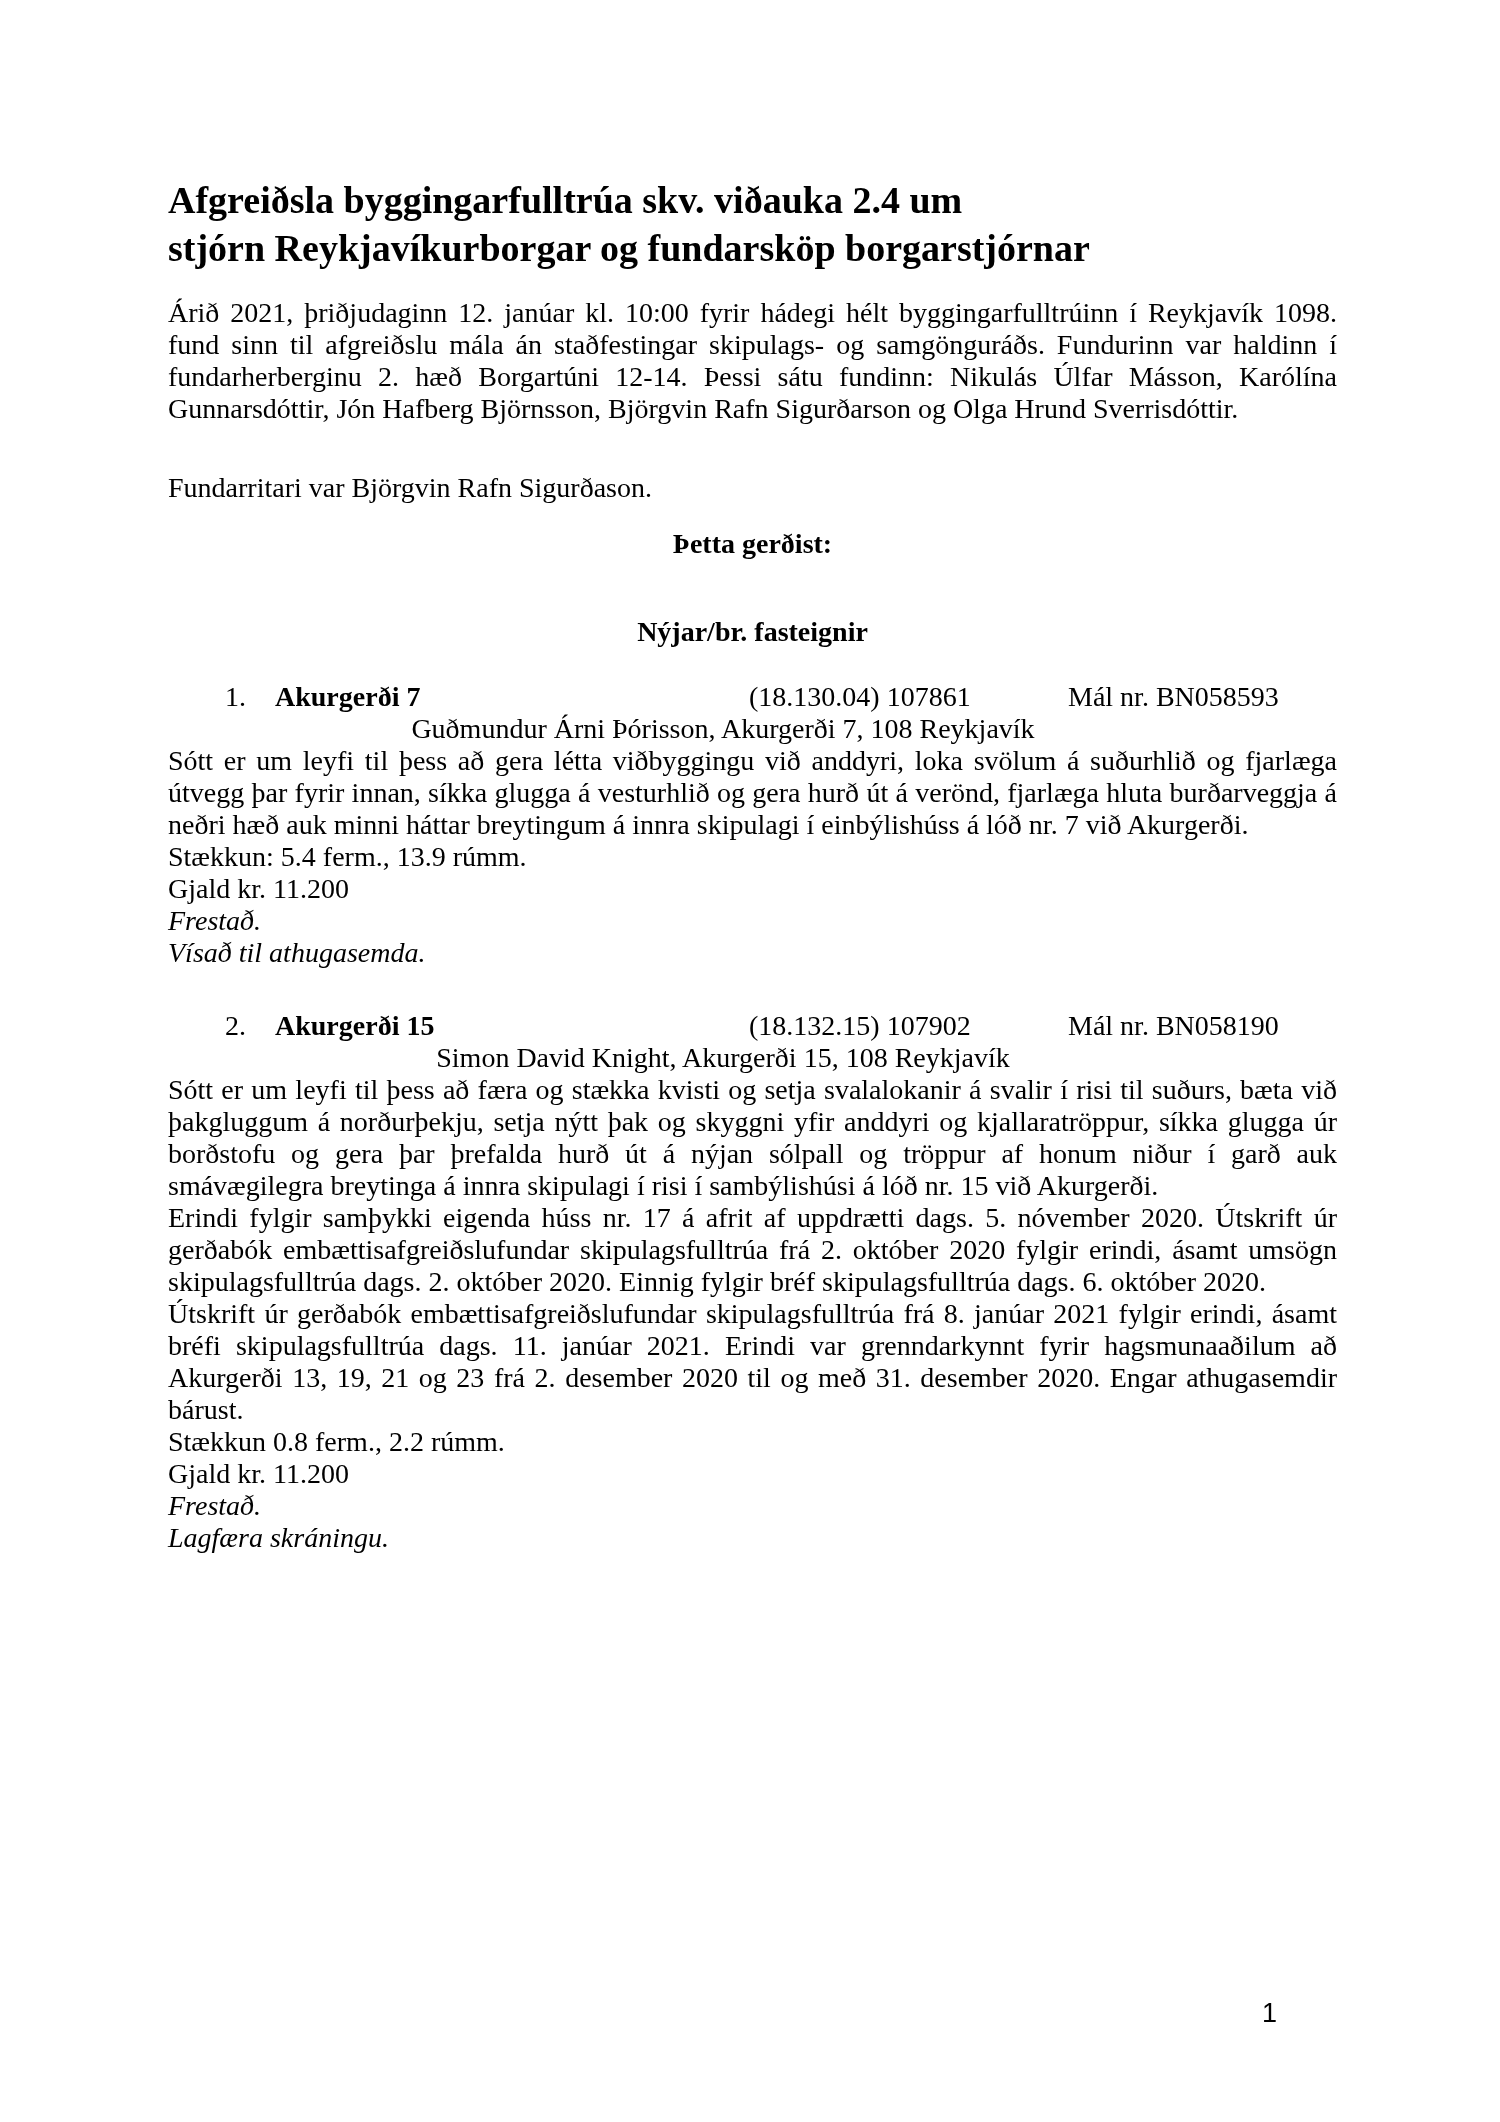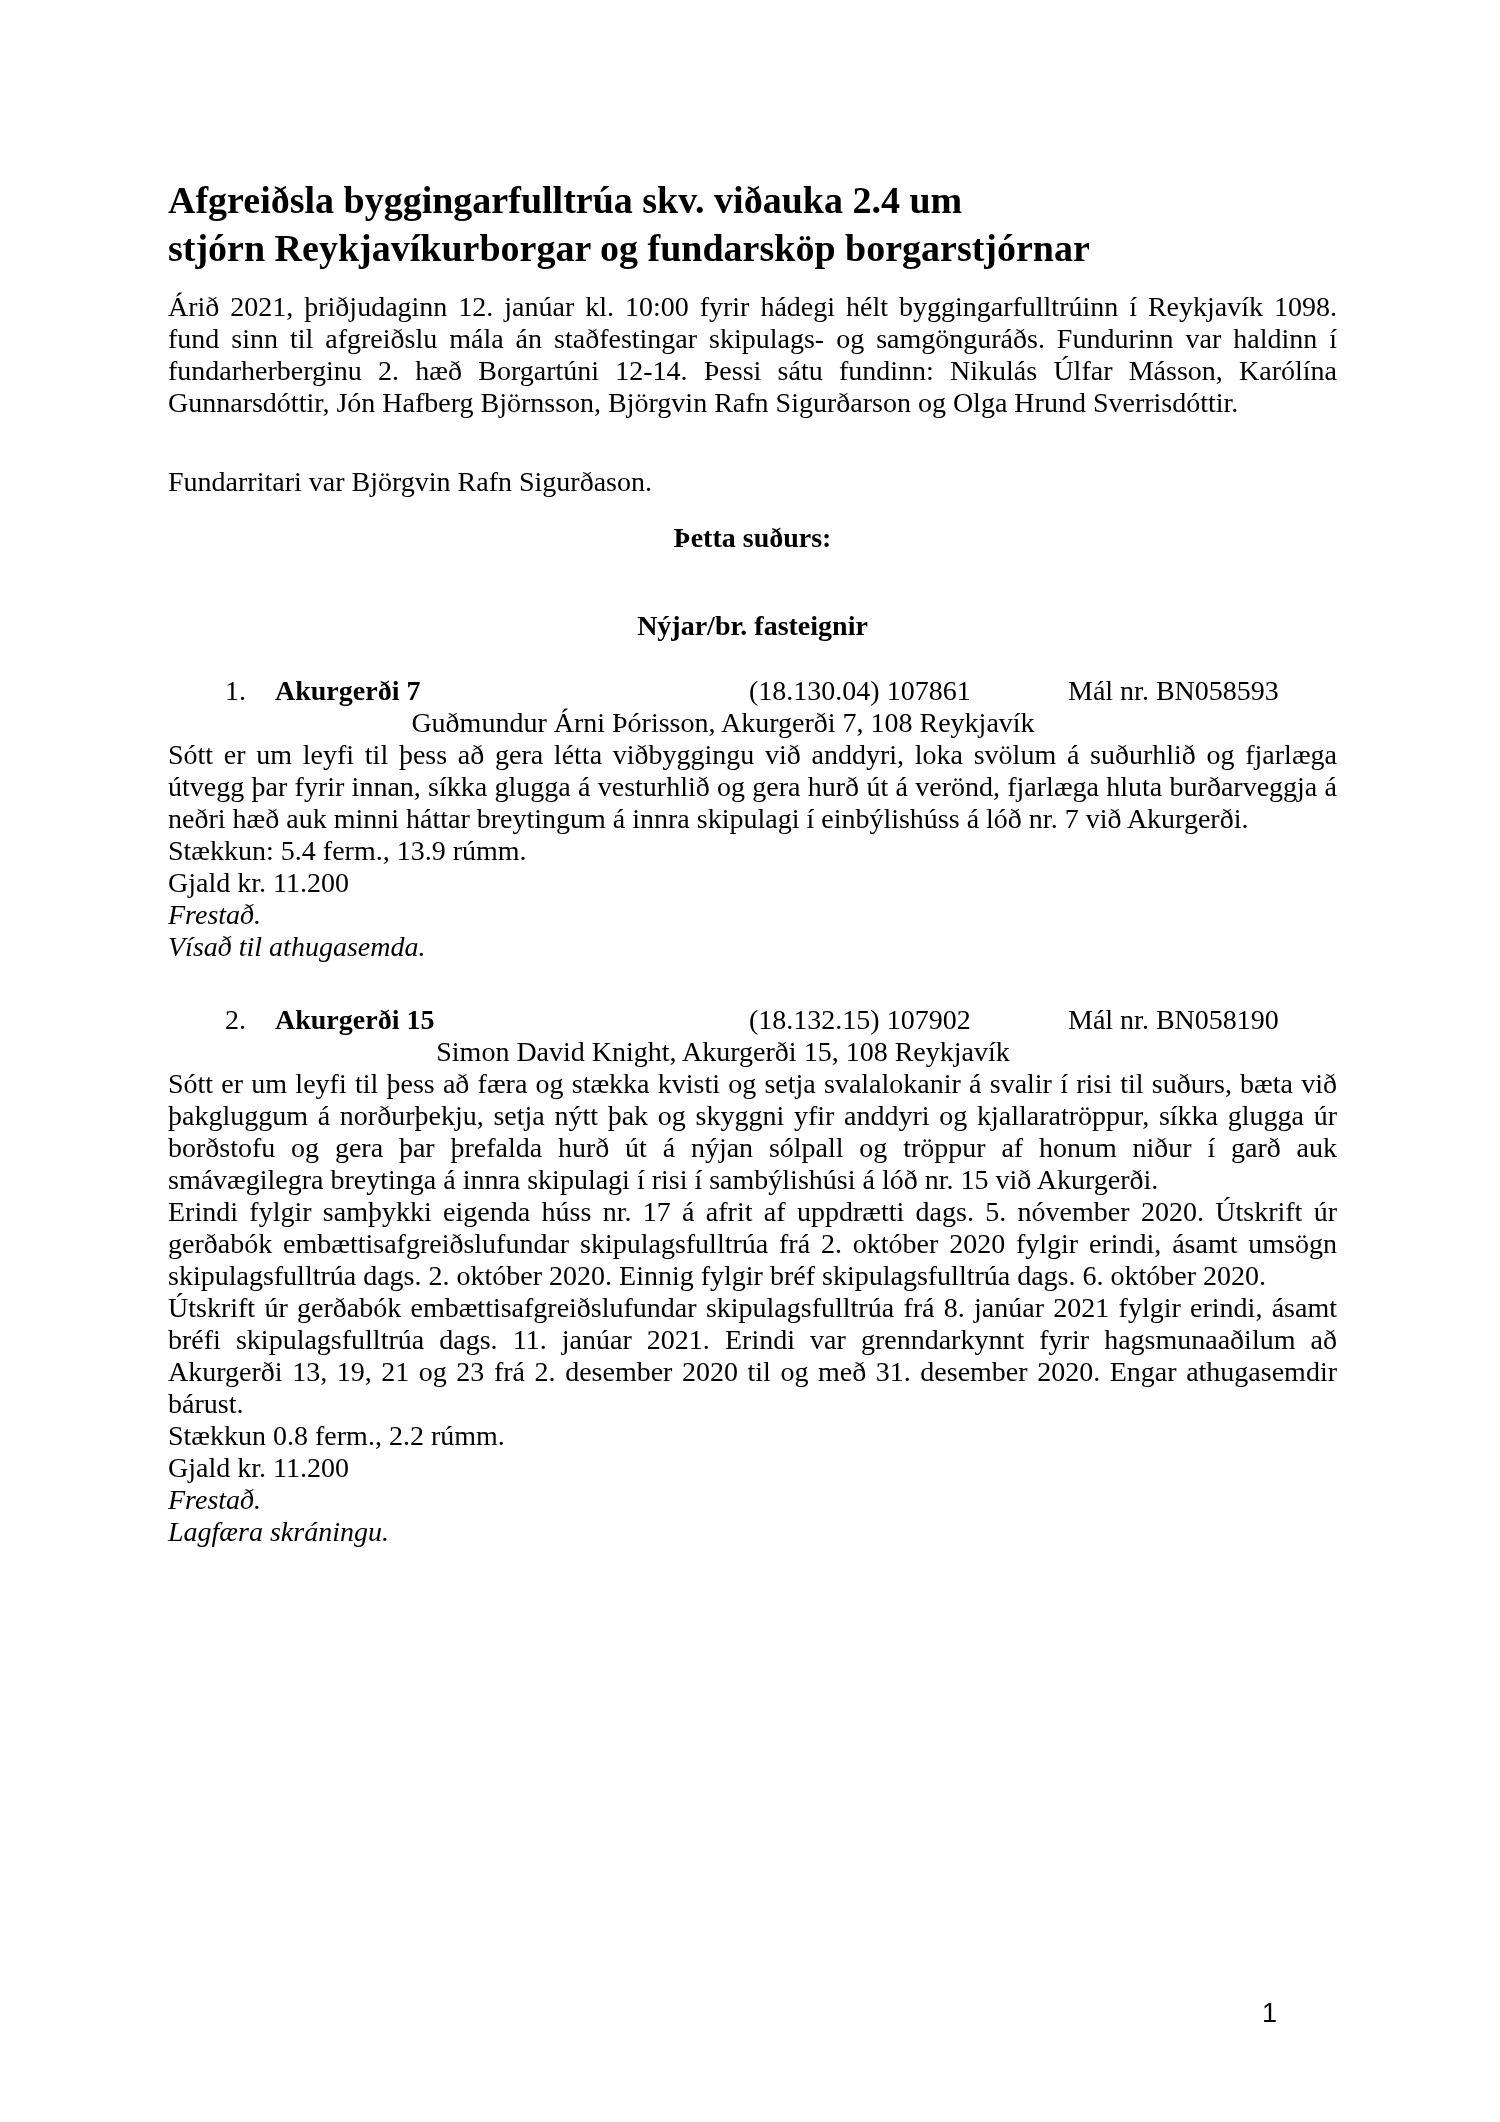--- a/index.html
+++ b/index.html
@@ -24,21 +24,21 @@
 
   .doc-title {
     margin: 0;
     font-size: 38px;
     line-height: 48px;
     font-weight: bold;
     text-align: left;
   }
 
   .intro {
-    margin-top: 19px;
+    margin-top: 25px;
     text-align: justify;
   }
 
   .secretary { margin-top: 47px; }
 
   .center-bold {
     font-weight: bold;
     text-align: center;
   }
   .happened { margin-top: 24px; }
@@ -80,21 +80,21 @@
 
   <h1 class="doc-title">
     <div>Afgreiðsla byggingarfulltrúa skv. viðauka 2.4 um</div>
     <div>stjórn Reykjavíkurborgar og fundarsköp borgarstjórnar</div>
   </h1>
 
   <p class="intro">Árið 2021, þriðjudaginn 12. janúar kl. 10:00 fyrir hádegi hélt byggingarfulltrúinn í Reykjavík 1098. fund sinn til afgreiðslu mála án staðfestingar skipulags- og samgönguráðs. Fundurinn var haldinn í fundarherberginu 2. hæð Borgartúni 12-14. Þessi sátu fundinn: Nikulás Úlfar Másson, Karólína Gunnarsdóttir, Jón Hafberg Björnsson, Björgvin Rafn Sigurðarson og Olga Hrund Sverrisdóttir.</p>
 
   <p class="secretary">Fundarritari var Björgvin Rafn Sigurðason.</p>
 
-  <p class="center-bold happened">Þetta suðurs:</p>
+  <p class="center-bold happened">Þetta gerðist:</p>
 
   <p class="center-bold section-head">Nýjar/br. fasteignir</p>
 
   <section class="case">
     <div class="case-header">
       <span class="case-index">1.</span>
       <span class="case-address">Akurgerði 7</span>
       <span class="case-ref">(18.130.04) 107861</span>
       <span class="case-number">Mál nr. BN058593</span>
     </div>

